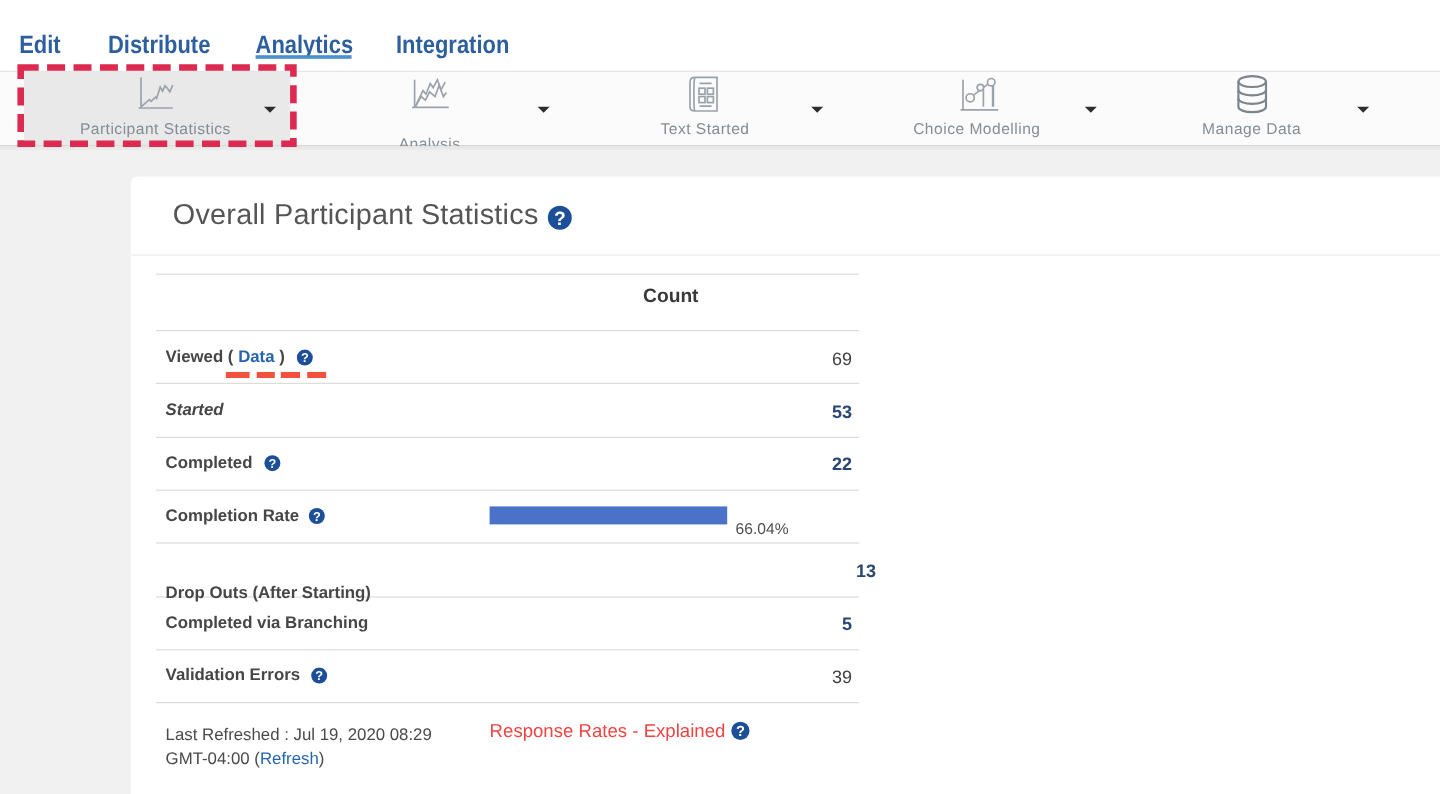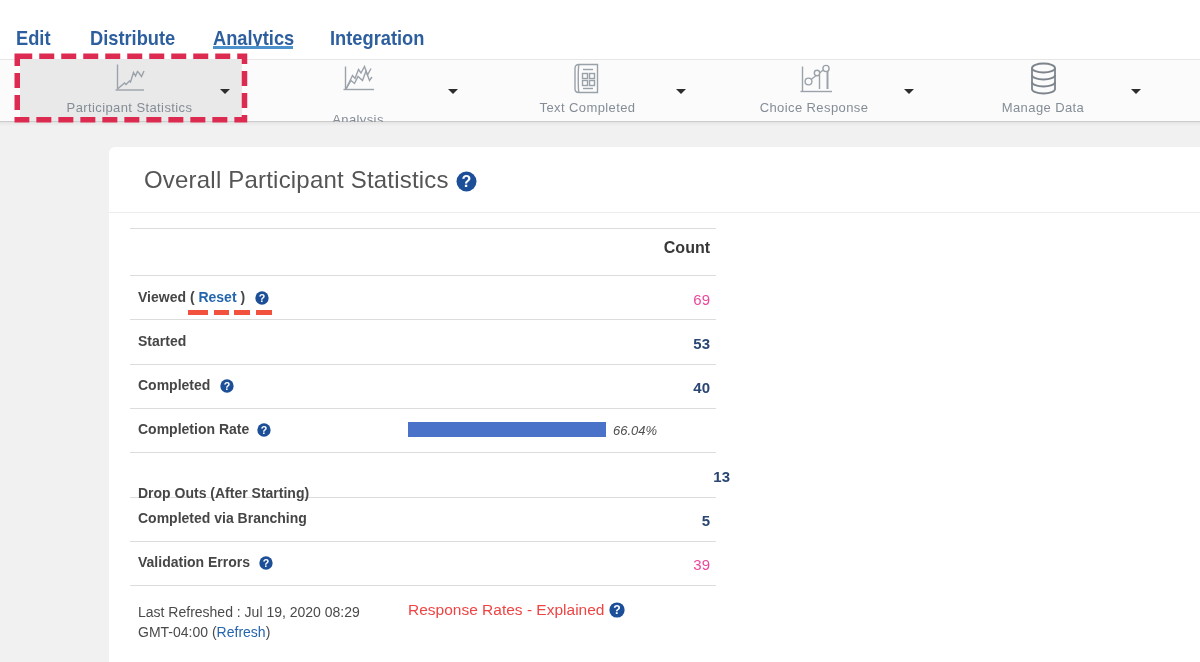--- a/index.html
+++ b/index.html
@@ -10,21 +10,21 @@
   .toolbar{top:59px;left:0;width:1200px;height:61px;background:#fbfbfb;
            border-top:1px solid #e6e6e6;border-bottom:1px solid #cccccc;}
   .tlabel{font-size:13px;color:#848d96;line-height:13px;text-align:center;letter-spacing:0.4px;}
   .caret{width:0;height:0;border-left:5px solid transparent;border-right:5px solid transparent;
          border-top:5.5px solid #2d2d2d;}
   .page{top:122px;left:0;width:1200px;height:540px;background:#f1f1f2;}
   .panel{top:147px;left:109px;width:1091px;height:515px;background:#fff;border-radius:6px 0 0 0;}
   .hline{height:1px;background:#dcdcdc;}
   .lbl{font-size:14px;font-weight:bold;color:#464646;line-height:14px;white-space:nowrap;}
   .val{font-size:15px;font-weight:bold;color:#2a4673;line-height:15px;text-align:right;}
-  .plain{color:#ec4899;font-weight:normal;}
+  .plain{color:#404040;font-weight:normal;}
   .lnk{color:#2565ae;}
   .qi{display:inline-block;vertical-align:-3px;}
 </style>
 </head>
 <body>
 
 <div class="abs nav" style="left:16px;top:26.5px;">Edit</div>
 <div class="abs nav" style="left:90px;top:26.5px;">Distribute</div>
 <div class="abs nav" style="left:213px;top:26.5px;color:#2d5f9f;">Analytics</div>
 <div class="abs" style="left:213px;top:46px;width:80px;height:3px;background:#4c90cc;"></div>
@@ -54,34 +54,34 @@
   <path d="M6 1.5 H24.5 V29.5 H6"></path>
   <path d="M6 1.5 C3 1.5 2 3 2 5.5 V26 C2 28.5 3 29.5 6 29.5"></path>
   <path d="M6 29.5 C5 28 5 3.5 6 1.5"></path>
   <path d="M10 6.5 H20"></path>
   <rect x="9.5" y="10.5" width="5" height="5"></rect>
   <rect x="16.5" y="10.5" width="5" height="5"></rect>
   <rect x="9.5" y="17.5" width="5" height="5"></rect>
   <rect x="16.5" y="17.5" width="5" height="5"></rect>
   <path d="M10 25.5 H20"></path>
 </svg>
-<div class="abs tlabel" style="left:487.5px;top:101px;width:200px;">Text Completed</div>
+<div class="abs tlabel" style="left:487.5px;top:101px;width:200px;">Text Started</div>
 <div class="abs caret" style="left:676px;top:89px;"></div>
 
 <svg class="abs" style="left:799px;top:62px;" width="33" height="31" viewBox="0 0 33 31" fill="none" stroke="#9ba2aa" stroke-width="1.4">
   <path d="M3.5 4.5 V29"></path>
   <path d="M1.5 29.5 H33"></path>
   <path d="M20.5 12.5 V27"></path>
   <path d="M28.5 9 V27" stroke-width="2"></path>
   <path d="M12 17.5 L25 7.5"></path>
   <circle cx="9.5" cy="19.5" r="3.4" fill="#fbfbfb"></circle>
   <circle cx="18" cy="11" r="2.7" fill="#fbfbfb"></circle>
   <circle cx="27" cy="6.5" r="3.1" fill="#fbfbfb"></circle>
 </svg>
-<div class="abs tlabel" style="left:714px;top:101px;width:200px;">Choice Response</div>
+<div class="abs tlabel" style="left:714px;top:101px;width:200px;">Choice Modelling</div>
 <div class="abs caret" style="left:903.5px;top:89px;"></div>
 
 <svg class="abs" style="left:1030px;top:62px;" width="27" height="33" viewBox="0 0 27 33" fill="none" stroke="#7d848c" stroke-width="1.8">
   <ellipse cx="13.5" cy="6" rx="11.5" ry="4.5"></ellipse>
   <path d="M2 6 V27 C2 29.5 7 31.5 13.5 31.5 C20 31.5 25 29.5 25 27 V6"></path>
   <path d="M2 13 C2 15.5 7 17.5 13.5 17.5 C20 17.5 25 15.5 25 13"></path>
   <path d="M2 20 C2 22.5 7 24.5 13.5 24.5 C20 24.5 25 22.5 25 20"></path>
 </svg>
 <div class="abs tlabel" style="left:943px;top:101px;width:200px;">Manage Data</div>
 <div class="abs caret" style="left:1131px;top:89px;"></div>
@@ -104,53 +104,53 @@
 <div class="abs hline" style="left:130px;top:228px;width:586px;"></div>
 <div class="abs hline" style="left:130px;top:275px;width:586px;"></div>
 <div class="abs hline" style="left:130px;top:319px;width:586px;"></div>
 <div class="abs hline" style="left:130px;top:364px;width:586px;"></div>
 <div class="abs hline" style="left:130px;top:408px;width:586px;"></div>
 <div class="abs hline" style="left:130px;top:452px;width:586px;"></div>
 <div class="abs hline" style="left:130px;top:497px;width:586px;"></div>
 <div class="abs hline" style="left:130px;top:541px;width:586px;"></div>
 <div class="abs hline" style="left:130px;top:585px;width:586px;"></div>
 
-<div class="abs" style="left:408px;top:238.5px;width:302px;text-align:right;font-size:16px;font-weight:bold;color:#383838;">Count</div>
+<div class="abs" style="left:408px;top:238.5px;width:302px;text-align:center;font-size:16px;font-weight:bold;color:#383838;">Count</div>
 
-<div class="abs lbl" style="left:138px;top:290px;">Viewed ( <span class="lnk">Reset</span> )
+<div class="abs lbl" style="left:138px;top:290px;">Viewed ( <span class="lnk">Data</span> )
   <svg class="qi" width="14" height="14" viewBox="0 0 21 21" style="margin-left:5.5px;">
       <circle cx="10.5" cy="10.5" r="10" fill="#1c4f98"></circle>
       <text x="10.5" y="16.3" font-family="Liberation Sans" font-size="16" font-weight="bold" fill="#fff" text-anchor="middle">?</text>
     </svg>
 </div>
 <div class="abs val plain" style="left:408px;top:292px;width:302px;">69</div>
 
 <svg class="abs" style="left:188px;top:310px;" width="84" height="5">
   <line x1="0" y1="2.5" x2="84" y2="2.5" stroke="#f1513d" stroke-width="5" stroke-dasharray="20 6 15 5 16 6 16"></line>
 </svg>
 
-<div class="abs lbl" style="left:138px;top:334px;">Started</div>
+<div class="abs lbl" style="left:138px;top:334px;font-style:italic;">Started</div>
 <div class="abs val" style="left:408px;top:336px;width:302px;">53</div>
 
 <div class="abs lbl" style="left:138px;top:378px;">Completed
   <svg class="qi" width="14" height="14" viewBox="0 0 21 21" style="margin-left:6px;">
       <circle cx="10.5" cy="10.5" r="10" fill="#1c4f98"></circle>
       <text x="10.5" y="16.3" font-family="Liberation Sans" font-size="16" font-weight="bold" fill="#fff" text-anchor="middle">?</text>
     </svg>
 </div>
-<div class="abs val" style="left:408px;top:380px;width:302px;">40</div>
+<div class="abs val" style="left:408px;top:380px;width:302px;">22</div>
 
 <div class="abs lbl" style="left:138px;top:422px;">Completion Rate
   <svg class="qi" width="14" height="14" viewBox="0 0 21 21" style="margin-left:4px;">
       <circle cx="10.5" cy="10.5" r="10" fill="#1c4f98"></circle>
       <text x="10.5" y="16.3" font-family="Liberation Sans" font-size="16" font-weight="bold" fill="#fff" text-anchor="middle">?</text>
     </svg>
 </div>
 <div class="abs" style="left:408px;top:422px;width:198px;height:15px;background:#4a72c8;"></div>
-<div class="abs" style="left:613px;top:423px;font-size:13px;color:#4f4f4f;font-style:italic;">66.04%</div>
+<div class="abs" style="left:613px;top:433px;font-size:13px;color:#4f4f4f;">66.04%</div>
 
 <div class="abs lbl" style="left:138px;top:486px;">Drop Outs (After Starting)</div>
 <div class="abs val" style="left:428px;top:469px;width:302px;">13</div>
 
 <div class="abs lbl" style="left:138px;top:511px;">Completed via Branching</div>
 <div class="abs val" style="left:408px;top:513px;width:302px;">5</div>
 
 <div class="abs lbl" style="left:138px;top:555px;">Validation Errors
   <svg class="qi" width="14" height="14" viewBox="0 0 21 21" style="margin-left:5px;">
       <circle cx="10.5" cy="10.5" r="10" fill="#1c4f98"></circle>

